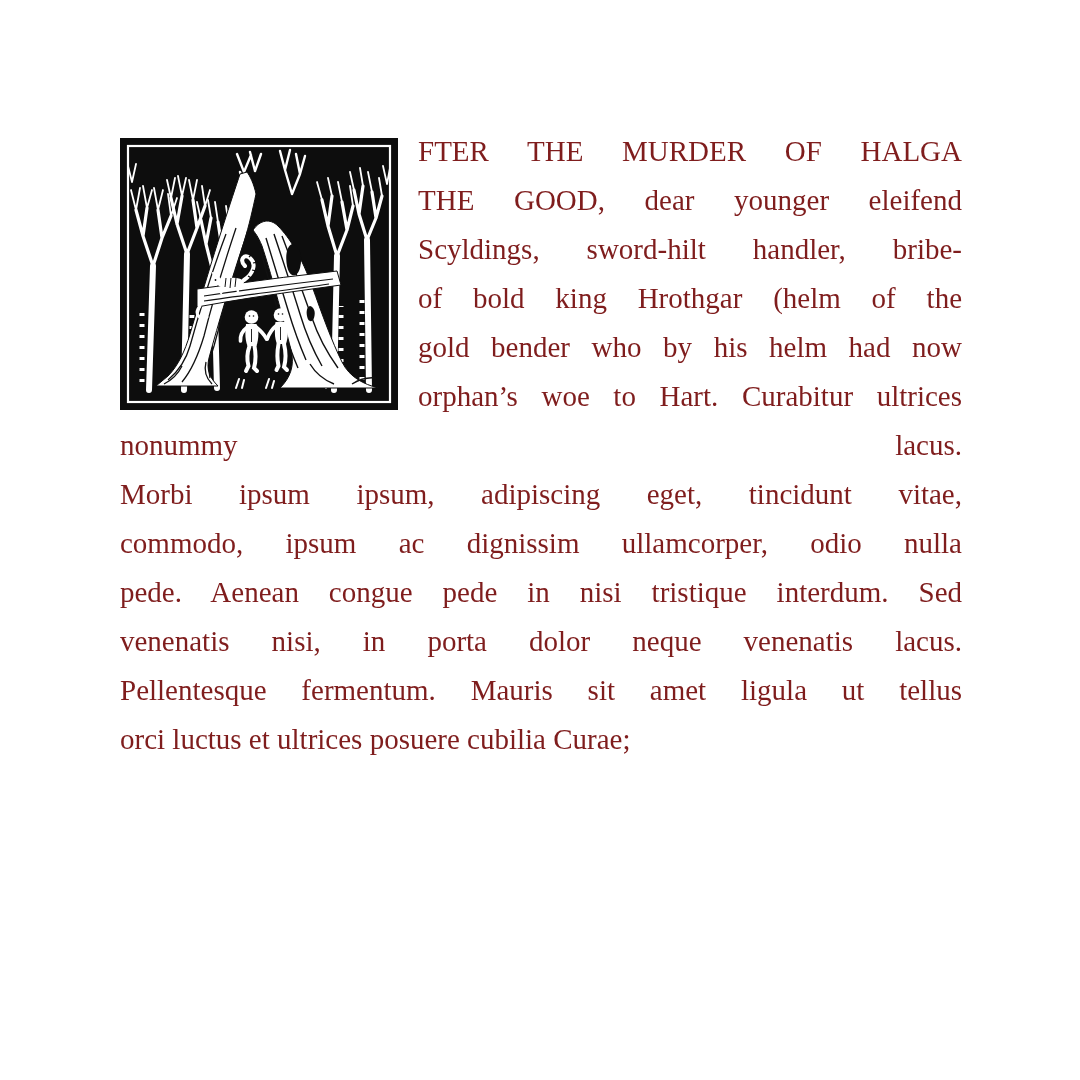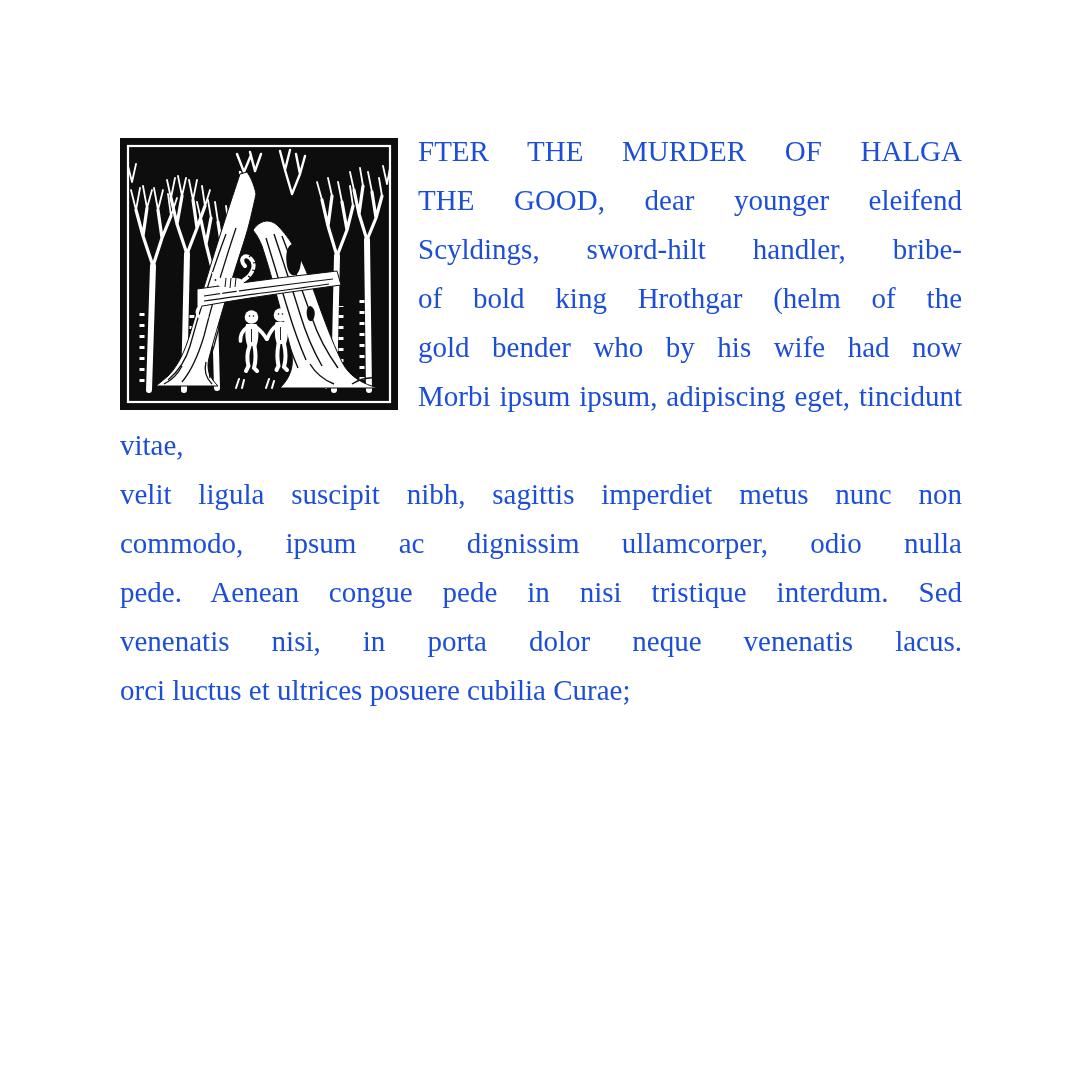--- a/index.html
+++ b/index.html
@@ -12,21 +12,21 @@
     position: relative;
     background: #ffffff;
     overflow: hidden;
     font-family: "Liberation Serif", serif;
   }
   .page {
     position: absolute;
     left: 120px;
     top: 127px;
     width: 842px;
-    color: #1d4ed8;
+    color: #7f1d1d;
     font-size: 29px;
     line-height: 49px;
   }
   .dropcap-figure {
     float: left;
     width: 278px;
     height: 272px;
     margin: 11px 20px 8px 0;
   }
   .dropcap-figure svg { display: block; }
@@ -188,22 +188,23 @@
         <circle cx="147" cy="201" r="2" fill="#ffffff"></circle>
       </g>
     </svg>
   </div>
 
   <div>
       <div class="line">FTER THE MURDER OF HALGA</div>
       <div class="line">THE GOOD, dear younger eleifend</div>
       <div class="line">Scyldings, sword-hilt handler, bribe-</div>
       <div class="line">of bold king Hrothgar (helm of the</div>
-      <div class="line">gold bender who by his wife had now</div>
+      <div class="line">gold bender who by his helm had now</div>
+      <div class="line">orphan’s woe to Hart. Curabitur ultrices nonummy lacus.</div>
       <div class="line">Morbi ipsum ipsum, adipiscing eget, tincidunt vitae,</div>
-      <div class="line">velit ligula suscipit nibh, sagittis imperdiet metus nunc non</div>
       <div class="line">commodo, ipsum ac dignissim ullamcorper, odio nulla</div>
       <div class="line">pede. Aenean congue pede in nisi tristique interdum. Sed</div>
       <div class="line">venenatis nisi, in porta dolor neque venenatis lacus.</div>
+      <div class="line">Pellentesque fermentum. Mauris sit amet ligula ut tellus</div>
       <div class="line no-justify">orci luctus et ultrices posuere cubilia Curae;</div>
     </div>
 
 </div>
 
 </body></html>

